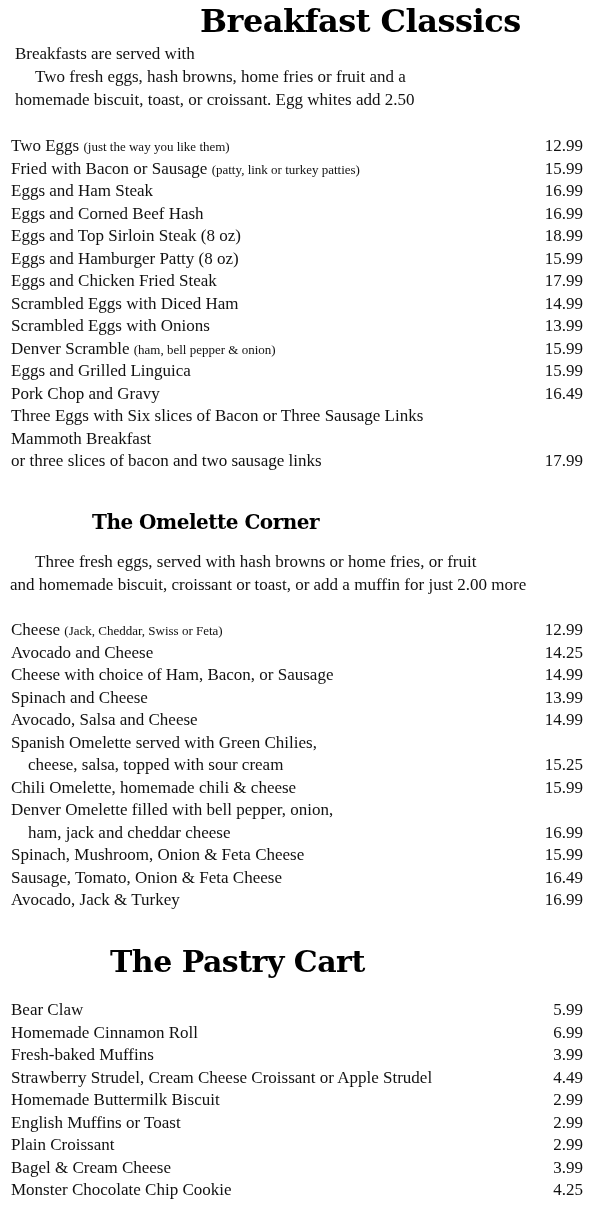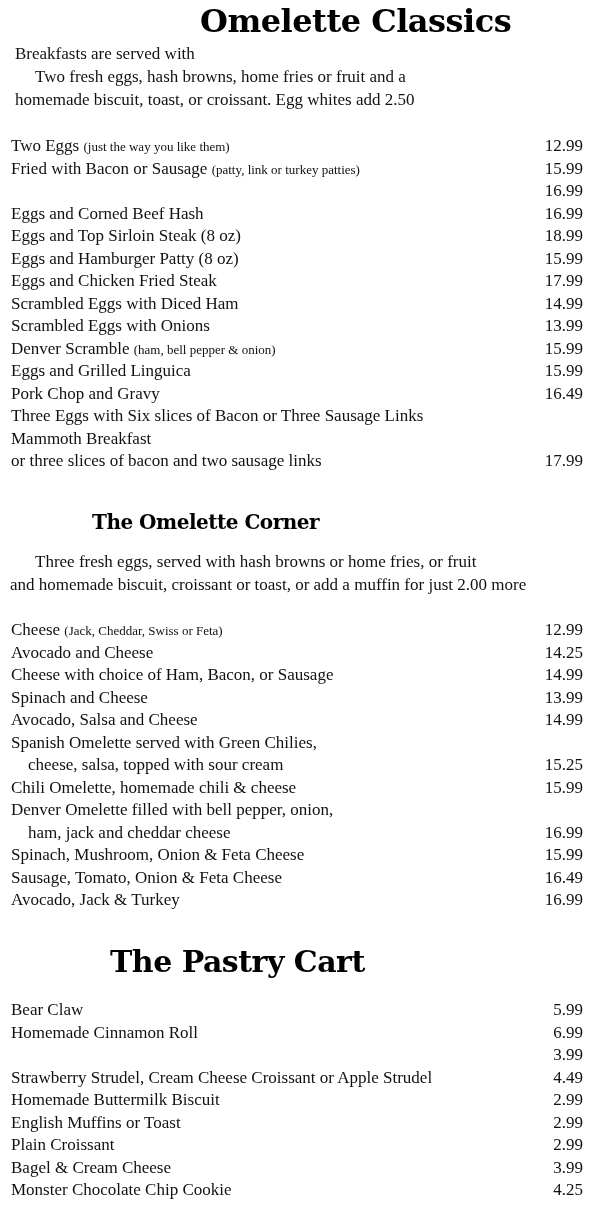--- a/index.html
+++ b/index.html
@@ -19,34 +19,35 @@
     position: relative; height: 22.5px; font-size: 17px; line-height: 22px; white-space: nowrap;
   }
   .row .name { position: absolute; left: 0; }
   .row .note { font-size: 13px; }
   .row .price { position: absolute; right: 8px; text-align: right; }
   .row.indent .name { left: 17px; text-align: right; }
 </style>
 </head>
 <body>
 
-<div class="title" style="left:200px; top:2px; font-size:32px;">Omelette Classics</div>
+<div class="title" style="left:200px; top:2px; font-size:32px;">Breakfast Classics</div>
 <div class="intro" style="left:15px; top:43px;">Breakfasts are served with</div>
 <div class="intro" style="left:35px; top:66px;">Two fresh eggs, hash browns, home fries or fruit and a</div>
 <div class="intro" style="left:15px; top:89px;">homemade biscuit, toast, or croissant. Egg whites add 2.50</div>
 <div class="list" style="top:135px;">
     <div class="row">
       <span class="name"><span>Two Eggs</span> <span class="note">(just the way you like them)</span></span>
       <span class="price">12.99</span>
     </div>
     <div class="row">
       <span class="name"><span>Fried with Bacon or Sausage</span> <span class="note">(patty, link or turkey patties)</span></span>
       <span class="price">15.99</span>
     </div>
     <div class="row">
+      <span class="name"><span>Eggs and Ham Steak</span></span>
       <span class="price">16.99</span>
     </div>
     <div class="row">
       <span class="name"><span>Eggs and Corned Beef Hash</span></span>
       <span class="price">16.99</span>
     </div>
     <div class="row">
       <span class="name"><span>Eggs and Top Sirloin Steak (8 oz)</span></span>
       <span class="price">18.99</span>
     </div>
@@ -154,20 +155,21 @@
 <div class="list" style="top:999px;">
     <div class="row">
       <span class="name"><span>Bear Claw</span></span>
       <span class="price">5.99</span>
     </div>
     <div class="row">
       <span class="name"><span>Homemade Cinnamon Roll</span></span>
       <span class="price">6.99</span>
     </div>
     <div class="row">
+      <span class="name"><span>Fresh-baked Muffins</span></span>
       <span class="price">3.99</span>
     </div>
     <div class="row">
       <span class="name"><span>Strawberry Strudel, Cream Cheese Croissant or Apple Strudel</span></span>
       <span class="price">4.49</span>
     </div>
     <div class="row">
       <span class="name"><span>Homemade Buttermilk Biscuit</span></span>
       <span class="price">2.99</span>
     </div>

